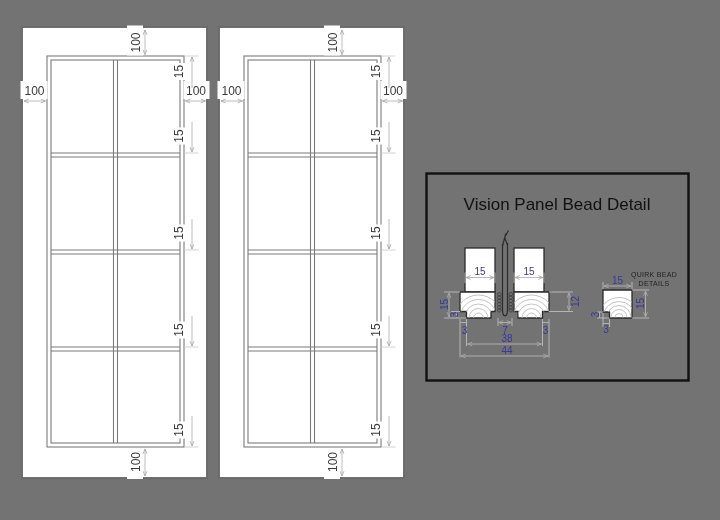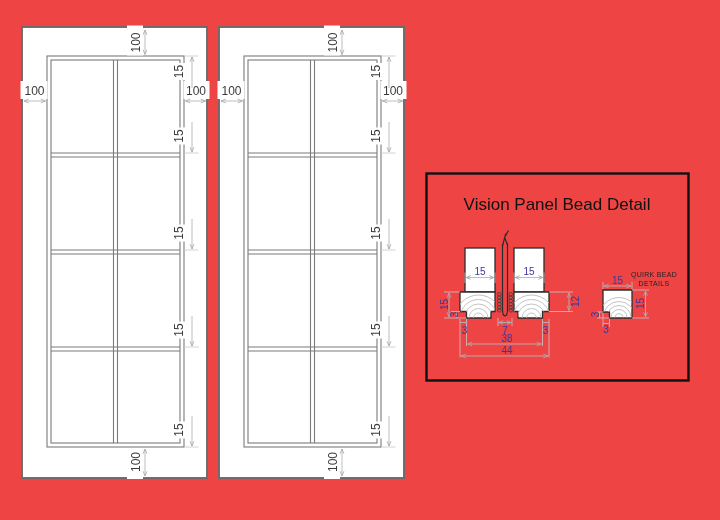--- a/index.html
+++ b/index.html
@@ -1,16 +1,16 @@
 <!DOCTYPE html>
 <html><head>
 <meta charset="utf-8">
 <style>
   html,body{margin:0;padding:0;background:#fff;}
-  .stage{position:relative;width:720px;height:520px;background:#ef4444;overflow:hidden;
+  .stage{position:relative;width:720px;height:520px;background:#737373;overflow:hidden;
          font-family:"Liberation Sans","DejaVu Sans",sans-serif;}
   svg{display:block;}
   text{font-family:"Liberation Sans","DejaVu Sans",sans-serif;}
   .t-dim{font-size:12px;fill:#3a3a3a;}
   .t-blue{font-size:10px;fill:#39399b;}
   .t-label{font-size:7px;fill:#222;letter-spacing:.3px;}
   .t-title{font-size:17px;fill:#111;}
   .ln-door{stroke:#6b6b6b;stroke-width:1.9;fill:#ffffff;}
   .ln-glz{stroke:#7a7a7a;stroke-width:1.1;fill:#ffffff;}
   .ln-glzl{stroke:#7a7a7a;stroke-width:1.1;fill:none;}

